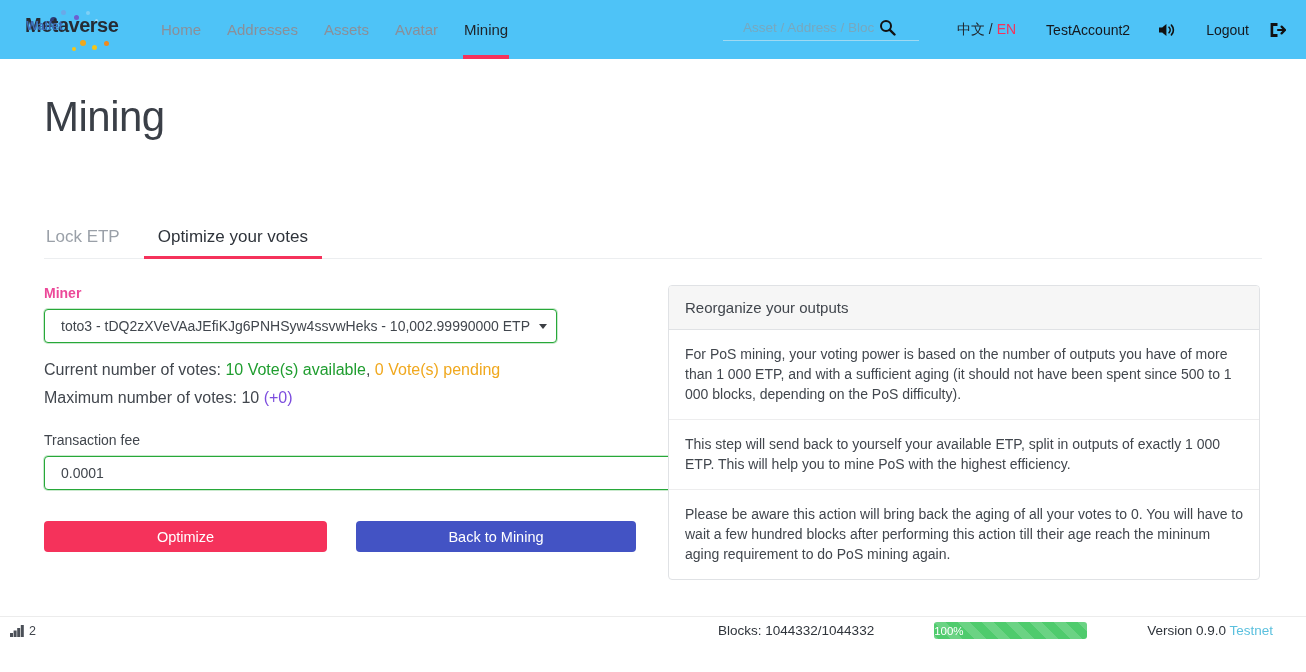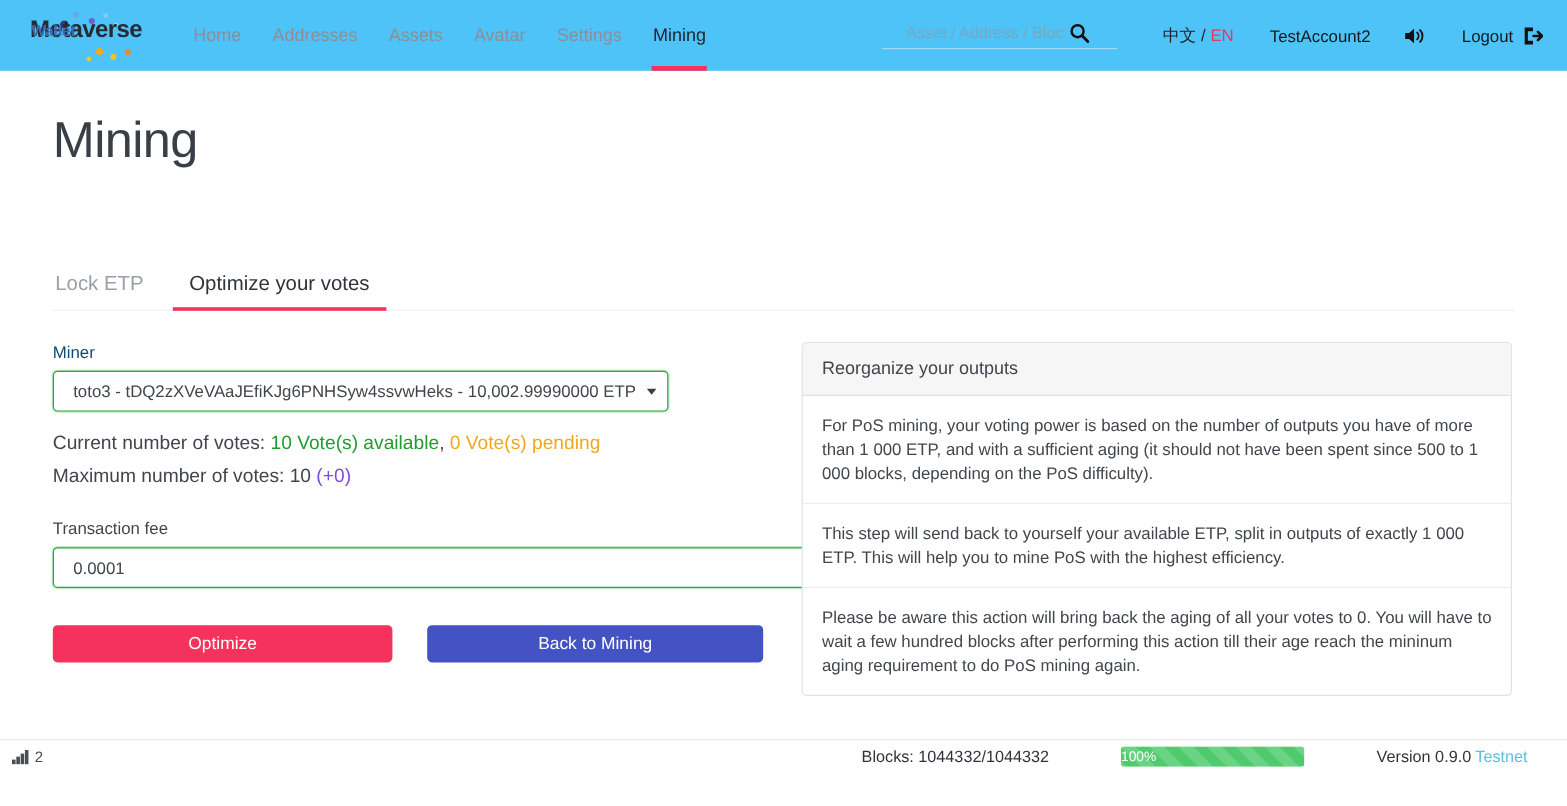--- a/index.html
+++ b/index.html
@@ -115,21 +115,21 @@
   .account {
     font-size: 14px; color: #15181d; white-space: nowrap;
     margin-right: 28px; cursor: pointer;
   }
   .sound-btn {
     background: transparent; border: none; cursor: pointer;
     margin-right: 28px; display: flex; align-items: center; padding: 0;
   }
   .logout {
     font-size: 14px; color: #15181d; white-space: nowrap;
-    display: flex; align-items: center; gap: 8px; cursor: pointer;
+    display: flex; align-items: center; gap: 20px; cursor: pointer;
   }
 
   
   .page {
     padding: 0 44px;
     position: relative;
     height: 585px;
   }
   .page-title {
     font-size: 42px;
@@ -168,22 +168,23 @@
 
   .columns {
     display: flex;
     margin-top: 26px;
   }
   .col-left { width: 596px; flex: 0 0 596px; }
   .col-right { margin-left: 28px; width: 592px; flex: 0 0 592px; }
 
   .field-label {
     font-size: 14px;
-    color: #0c4a6e;
+    color: #ec4899;
     margin-bottom: 8px;
+    font-weight: bold;
   }
   .select-box {
     position: relative;
     width: 513px;
     height: 34px;
     border: 1px solid #27a839;
     border-radius: 4px;
     background: #fff;
     box-shadow: 0 0 0 1px rgba(39,168,57,0.25);
     display: flex;
@@ -328,21 +329,20 @@
     <span class="dot d9"></span>
     <span class="brand-main">Metaverse</span>
     <span class="brand-sub">Wallet</span>
   </div>
 
   <div class="nav-links">
     <a class="nav-link">Home</a>
     <a class="nav-link">Addresses</a>
     <a class="nav-link">Assets</a>
     <a class="nav-link">Avatar</a>
-    <a class="nav-link">Settings</a>
     <a class="nav-link active">Mining</a>
   </div>
 
   <div class="nav-right">
     <div class="search-wrap">
       <input class="search-input" type="text" placeholder="Asset / Address / Block / Tra" style="">
       <button class="search-btn">
         <svg width="17" height="17" viewBox="0 0 17 17">
           <circle cx="7" cy="7" r="5" fill="none" stroke="#111" stroke-width="2"></circle>
           <line x1="10.8" y1="10.8" x2="15.5" y2="15.5" stroke="#111" stroke-width="2.4" stroke-linecap="round"></line>

